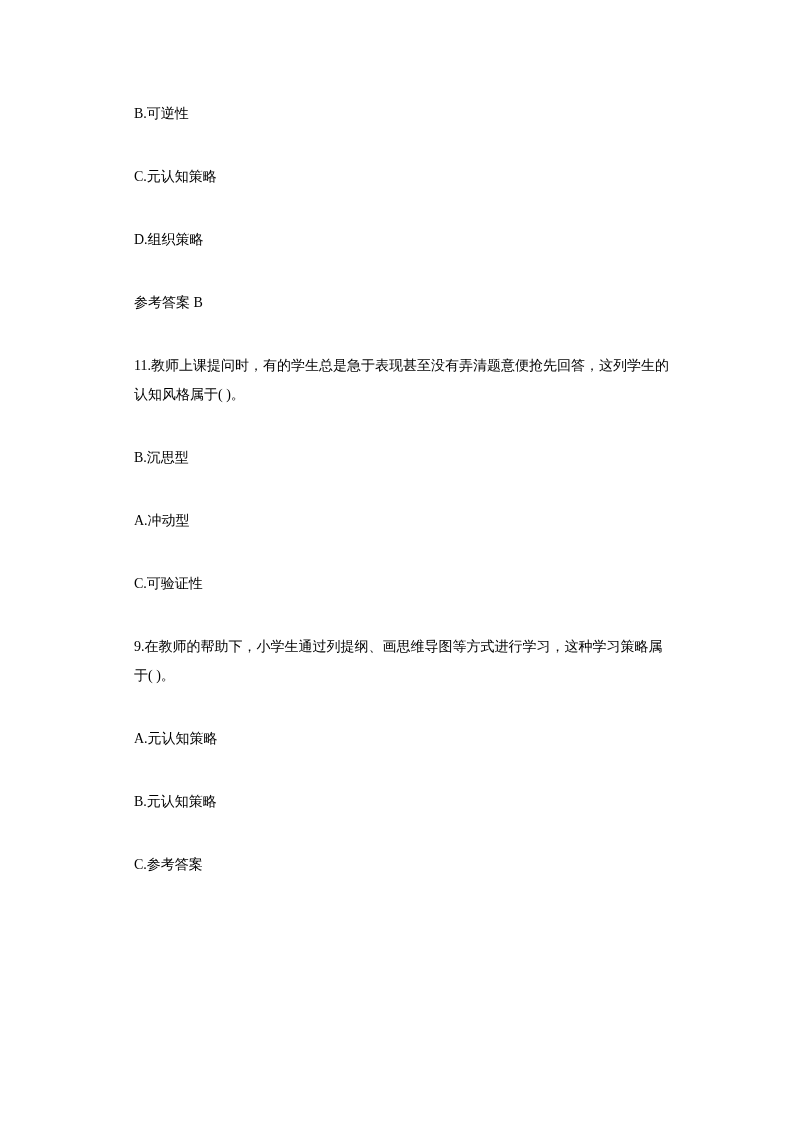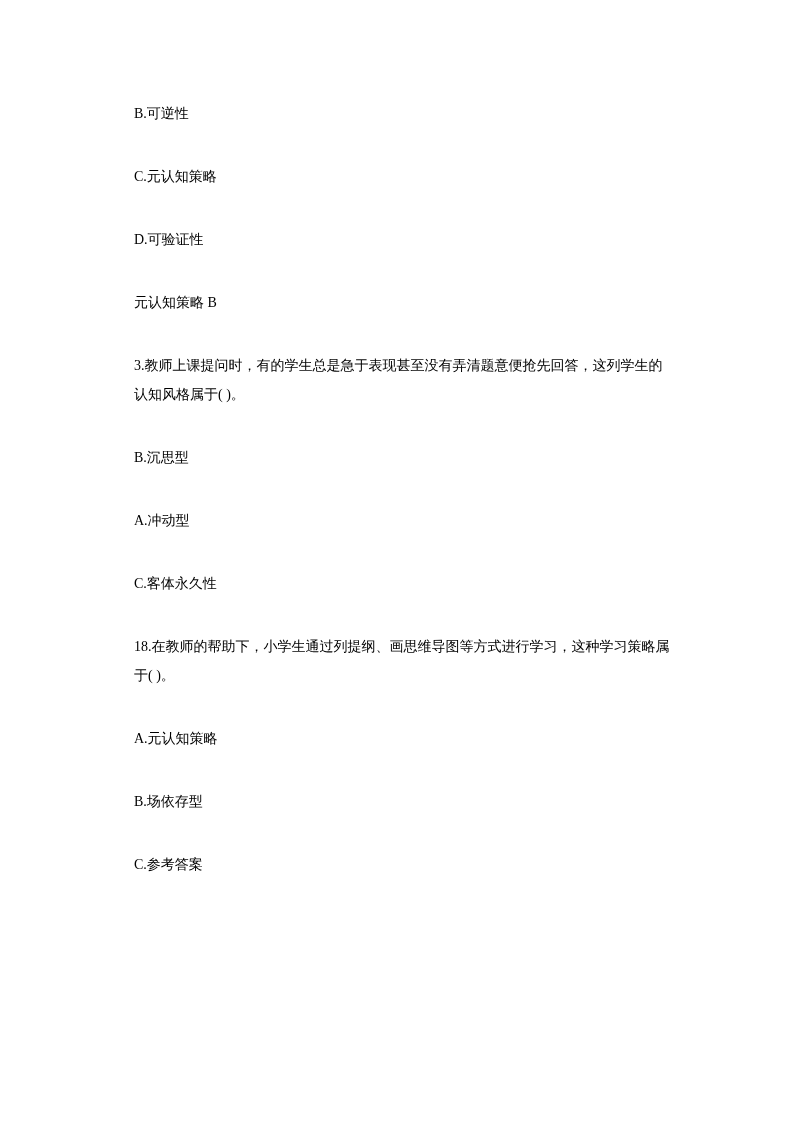--- a/index.html
+++ b/index.html
@@ -39,24 +39,24 @@
     white-space: normal;
   }
 </style>
 </head>
 <body>
 
 <div class="page">
   <div class="doc">
     <p class="para">B.可逆性</p>
     <p class="para">C.元认知策略</p>
-    <p class="para">D.可验证性</p>
-    <p class="para">元认知策略 B</p>
-    <p class="para">3.教师上课提问时，有的学生总是急于表现甚至没有弄清题意便抢先回答，这列学生的认知风格属于( )。</p>
+    <p class="para">D.组织策略</p>
+    <p class="para">参考答案 B</p>
+    <p class="para">11.教师上课提问时，有的学生总是急于表现甚至没有弄清题意便抢先回答，这列学生的认知风格属于( )。</p>
     <p class="para">B.沉思型</p>
     <p class="para">A.冲动型</p>
-    <p class="para">C.客体永久性</p>
-    <p class="para">18.在教师的帮助下，小学生通过列提纲、画思维导图等方式进行学习，这种学习策略属于( )。</p>
+    <p class="para">C.可验证性</p>
+    <p class="para">9.在教师的帮助下，小学生通过列提纲、画思维导图等方式进行学习，这种学习策略属于( )。</p>
     <p class="para">A.元认知策略</p>
-    <p class="para">B.场依存型</p>
+    <p class="para">B.元认知策略</p>
     <p class="para">C.参考答案</p>
   </div>
 </div>
 
 </body></html>

